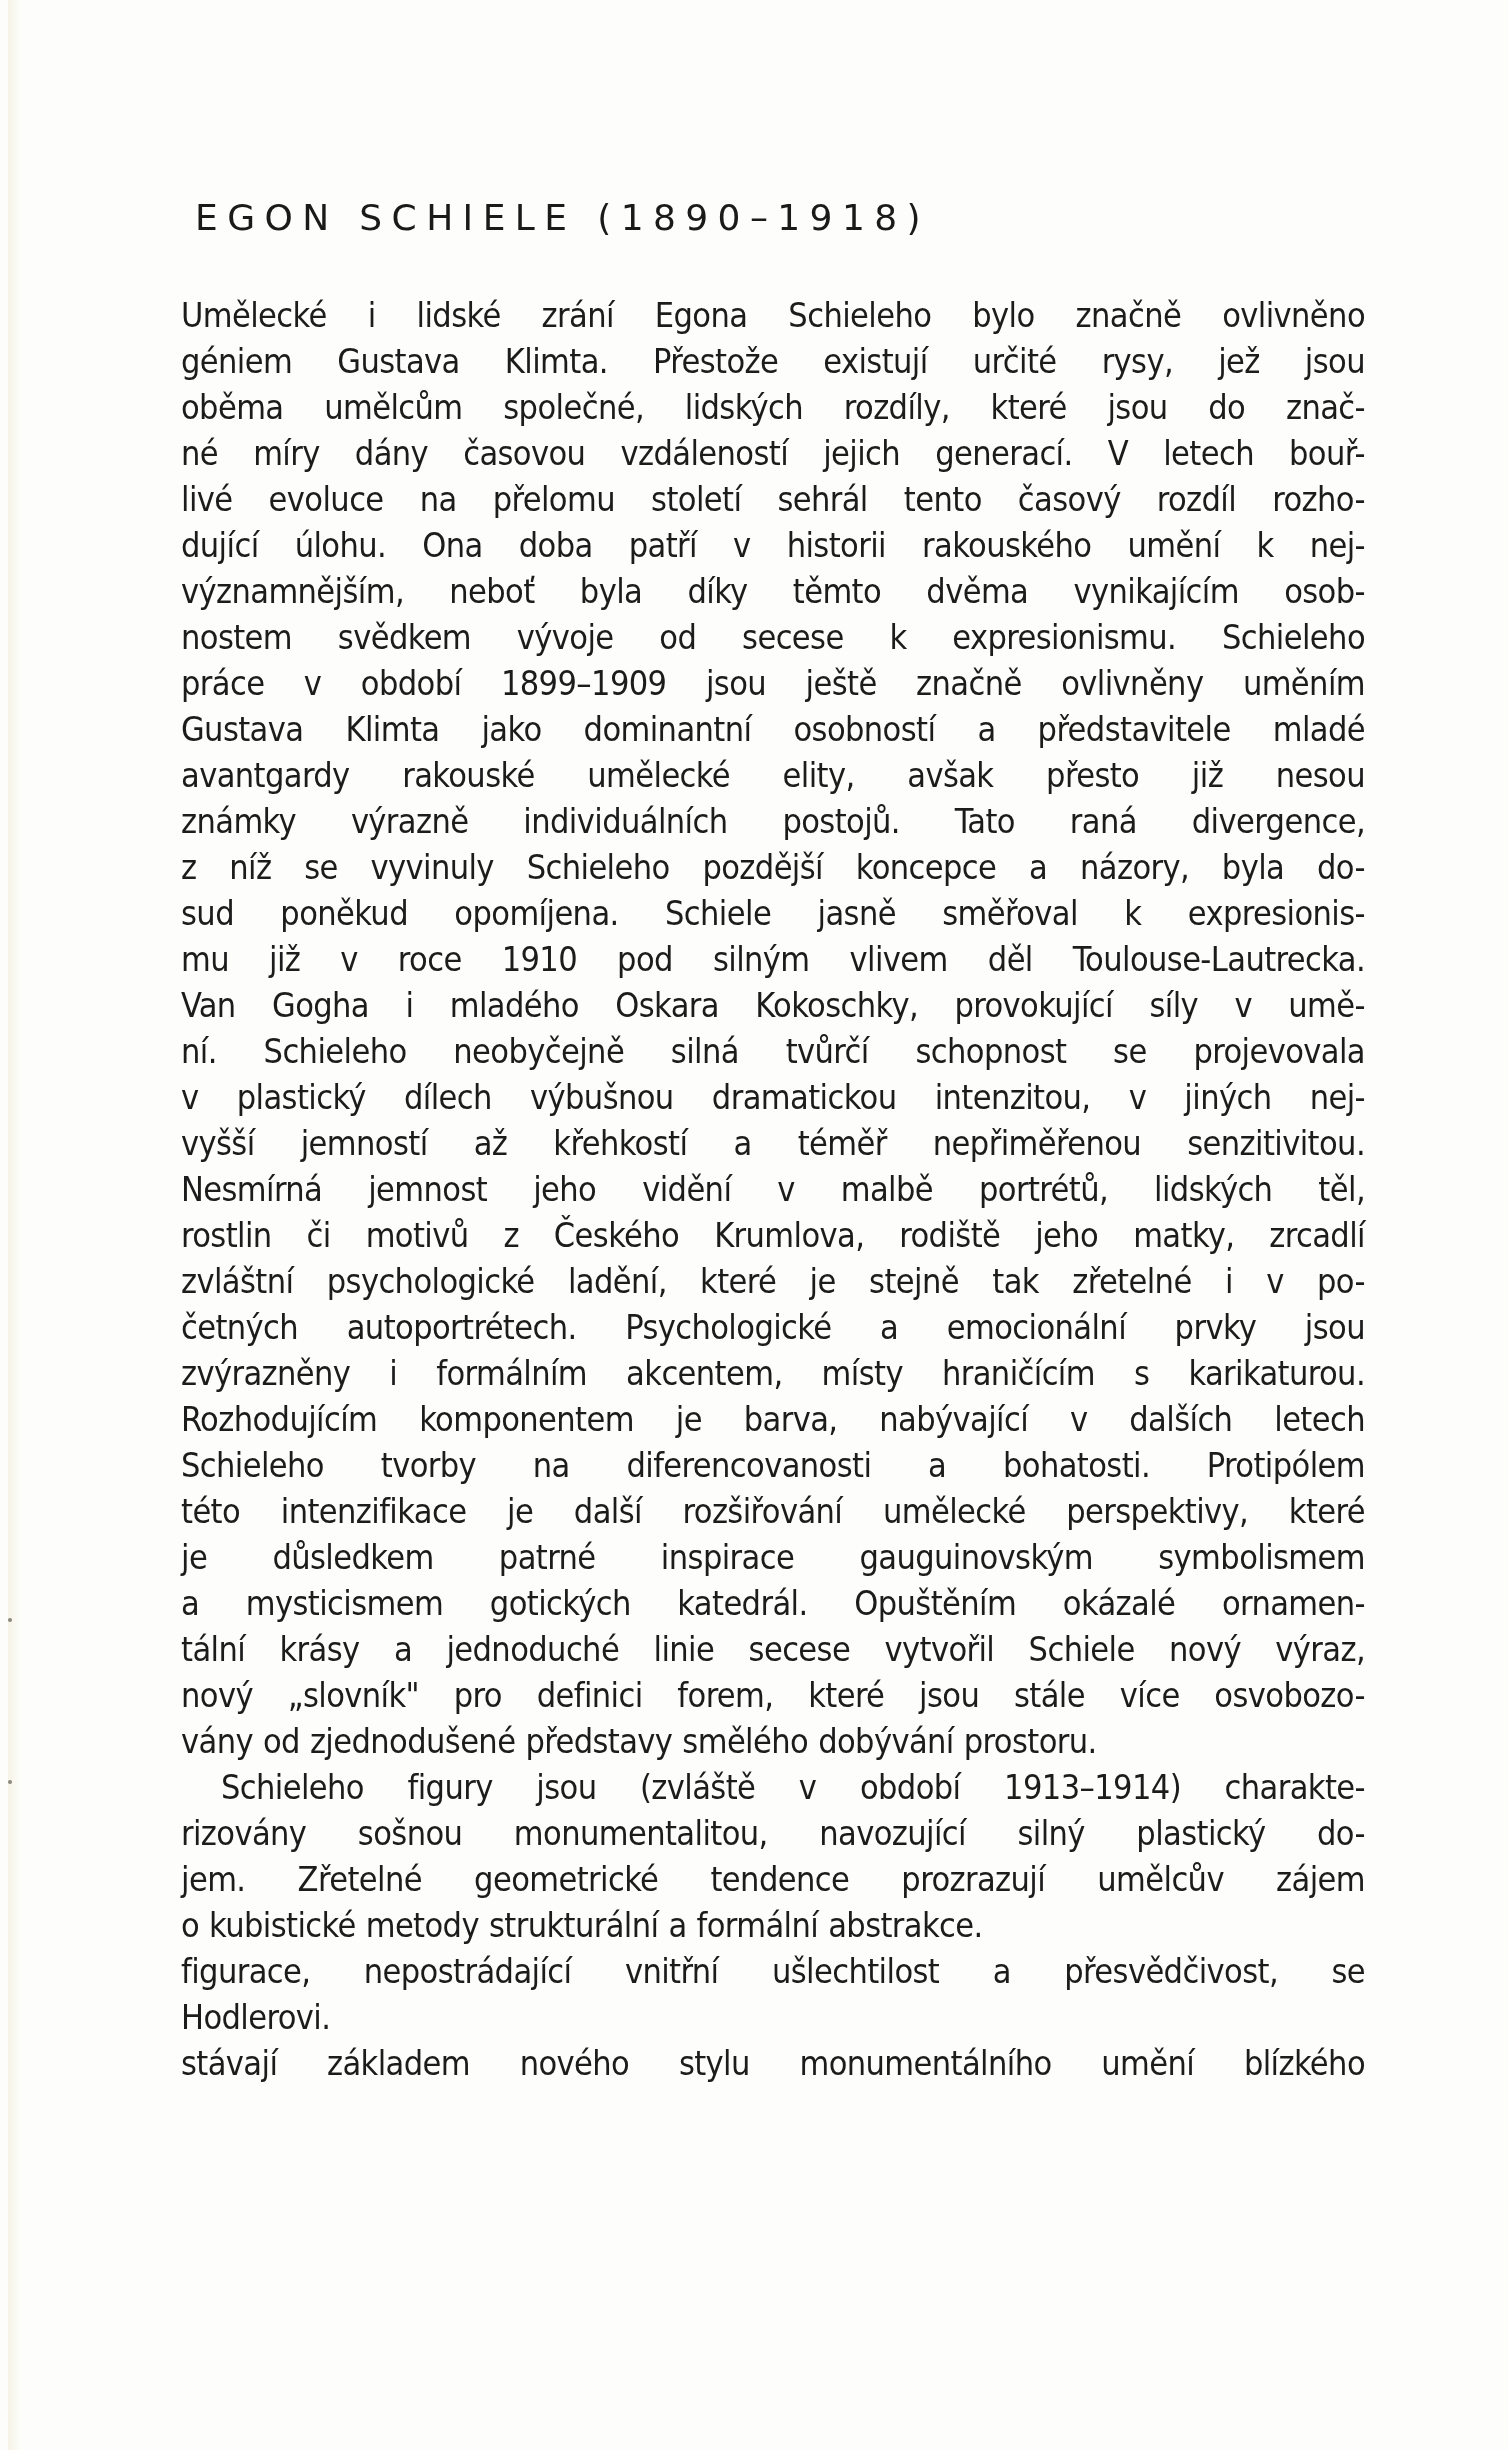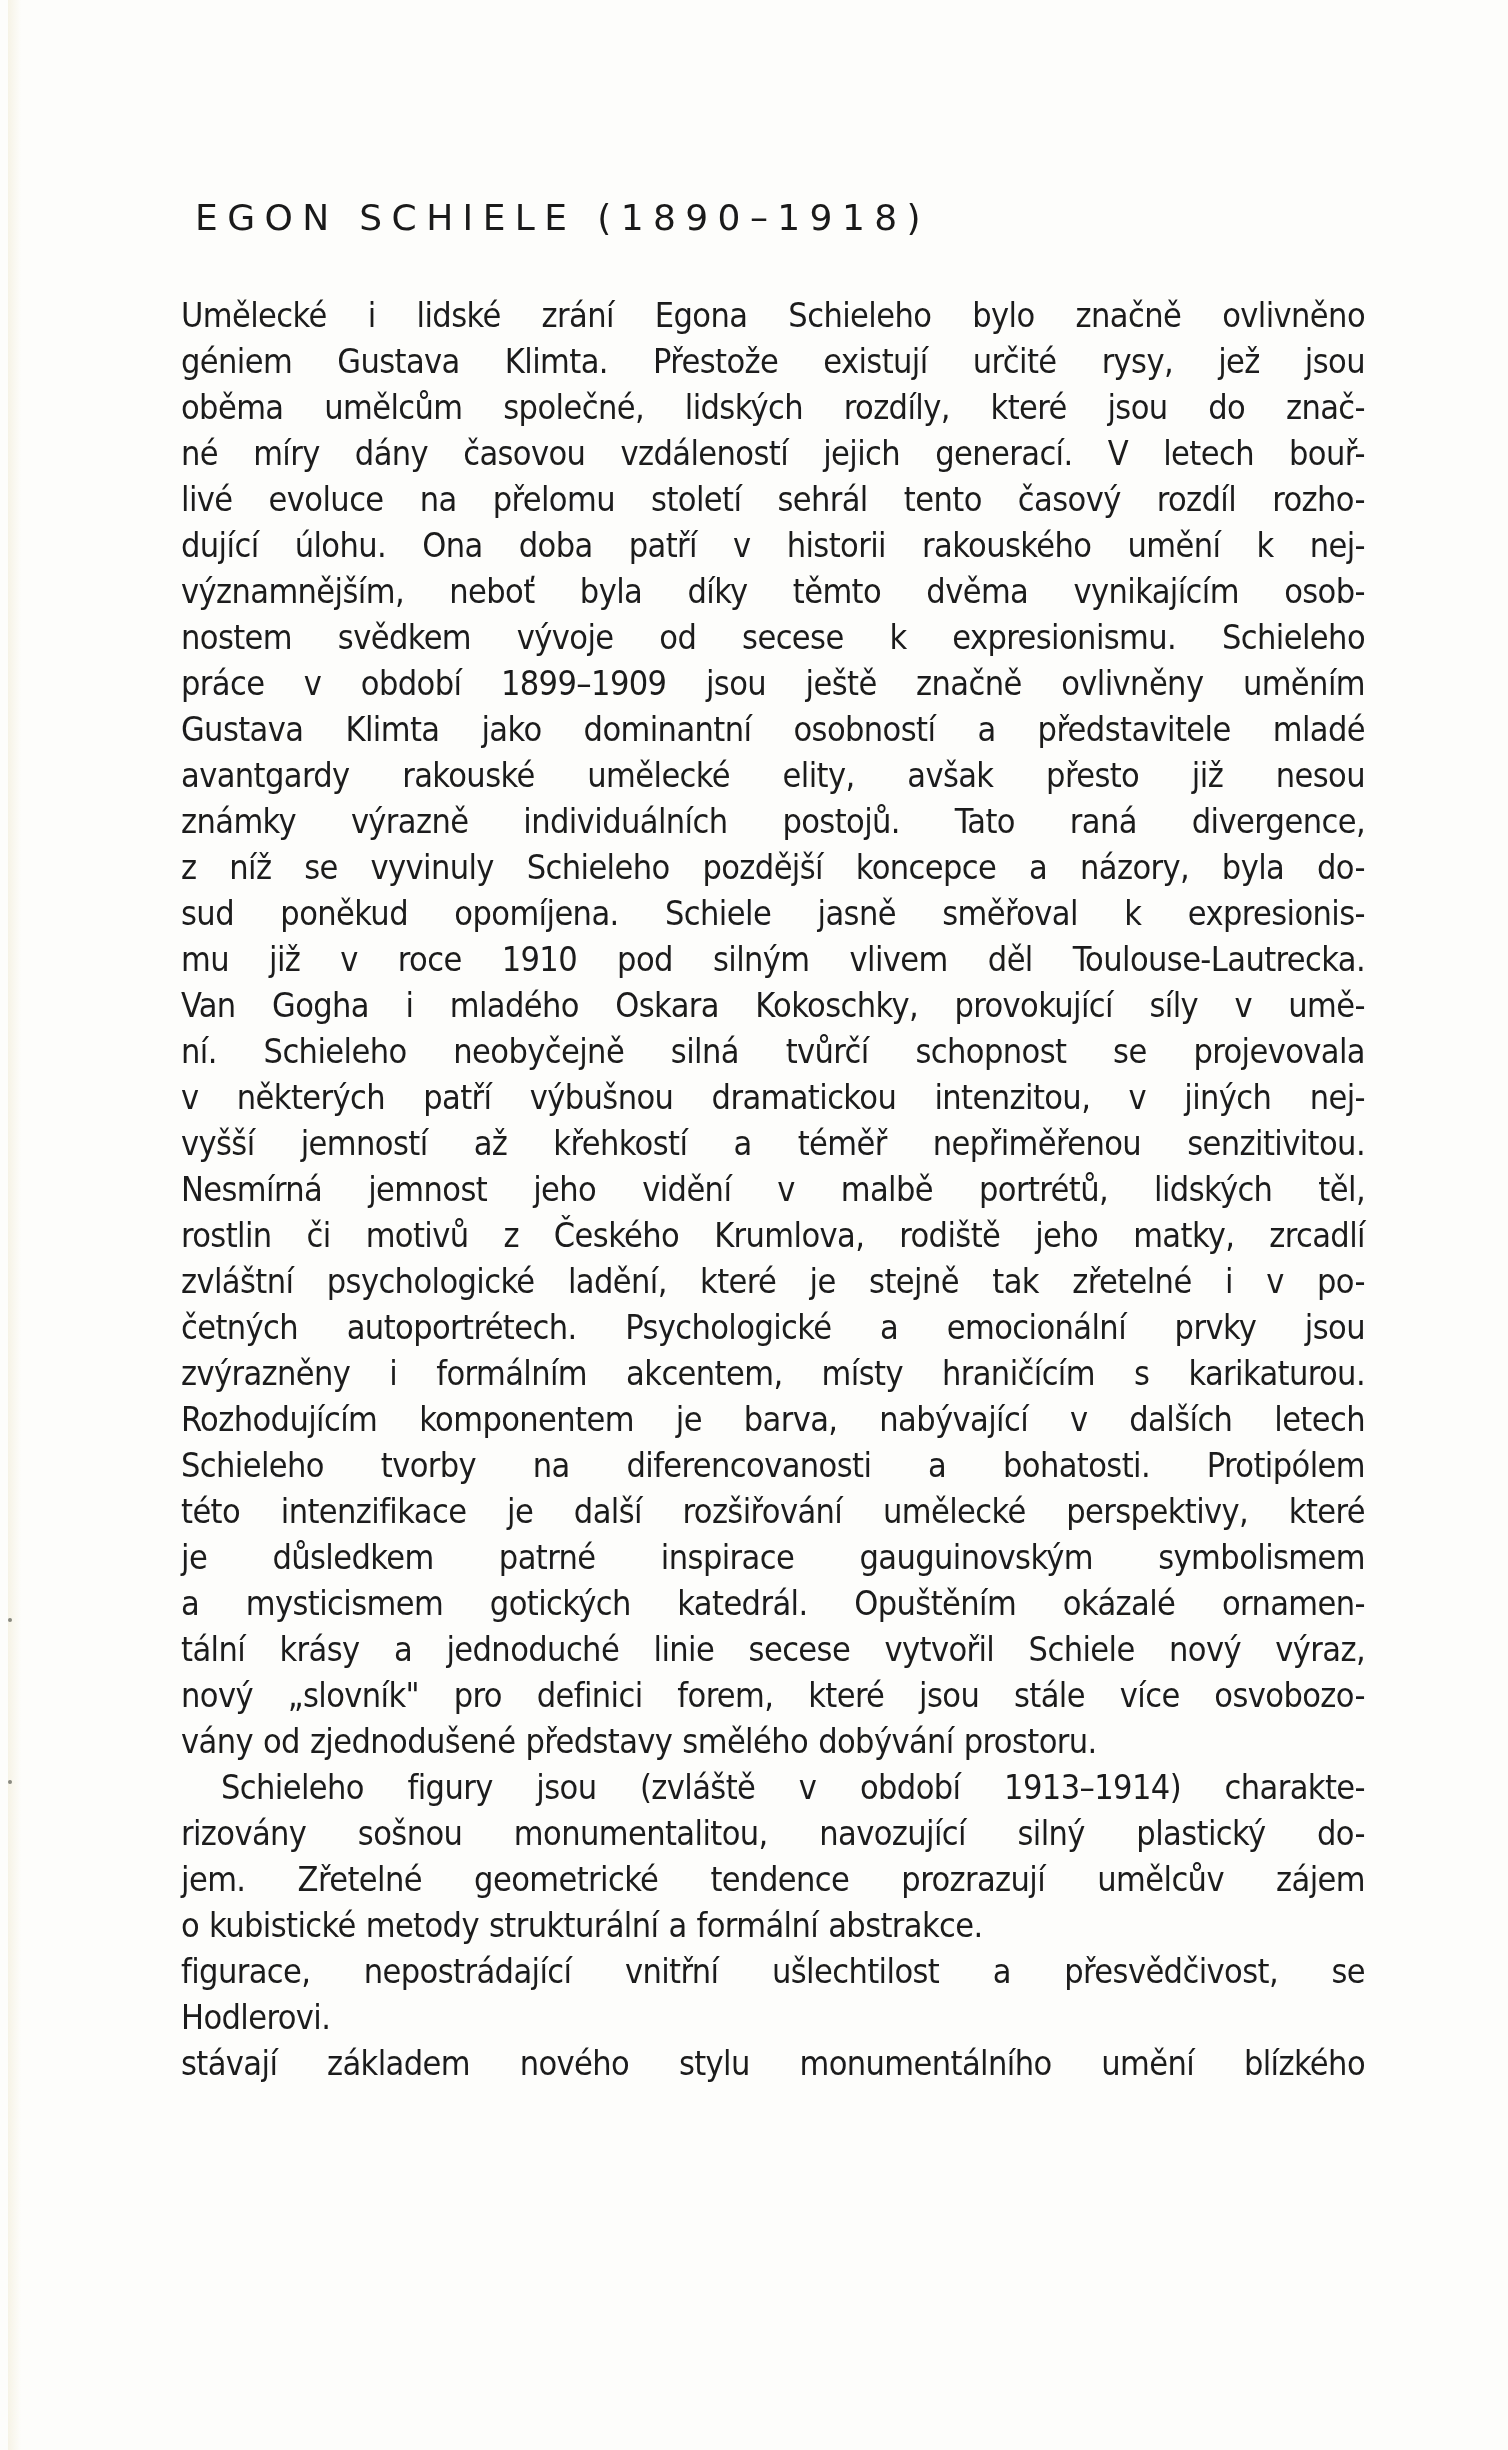--- a/index.html
+++ b/index.html
@@ -89,21 +89,21 @@
         <span class="line">nostem svědkem vývoje od secese k expresionismu. Schieleho</span>
         <span class="line">práce v období 1899–1909 jsou ještě značně ovlivněny uměním</span>
         <span class="line">Gustava Klimta jako dominantní osobností a představitele mladé</span>
         <span class="line">avantgardy rakouské umělecké elity, avšak přesto již nesou</span>
         <span class="line">známky výrazně individuálních postojů. Tato raná divergence,</span>
         <span class="line">z níž se vyvinuly Schieleho pozdější koncepce a názory, byla do-</span>
         <span class="line">sud poněkud opomíjena. Schiele jasně směřoval k expresionis-</span>
         <span class="line">mu již v roce 1910 pod silným vlivem děl Toulouse-Lautrecka.</span>
         <span class="line">Van Gogha i mladého Oskara Kokoschky, provokující síly v umě-</span>
         <span class="line">ní. Schieleho neobyčejně silná tvůrčí schopnost se projevovala</span>
-        <span class="line">v některých patří výbušnou dramatickou intenzitou, v jiných nej-</span>
+        <span class="line">v plastický dílech výbušnou dramatickou intenzitou, v jiných nej-</span>
         <span class="line">vyšší jemností až křehkostí a téměř nepřiměřenou senzitivitou.</span>
         <span class="line">Nesmírná jemnost jeho vidění v malbě portrétů, lidských těl,</span>
         <span class="line">rostlin či motivů z Českého Krumlova, rodiště jeho matky, zrcadlí</span>
         <span class="line">zvláštní psychologické ladění, které je stejně tak zřetelné i v po-</span>
         <span class="line">četných autoportrétech. Psychologické a emocionální prvky jsou</span>
         <span class="line">zvýrazněny i formálním akcentem, místy hraničícím s karikaturou.</span>
         <span class="line">Rozhodujícím komponentem je barva, nabývající v dalších letech</span>
         <span class="line">Schieleho tvorby na diferencovanosti a bohatosti. Protipólem</span>
         <span class="line">této intenzifikace je další rozšiřování umělecké perspektivy, které</span>
         <span class="line">je důsledkem patrné inspirace gauguinovským symbolismem</span>

